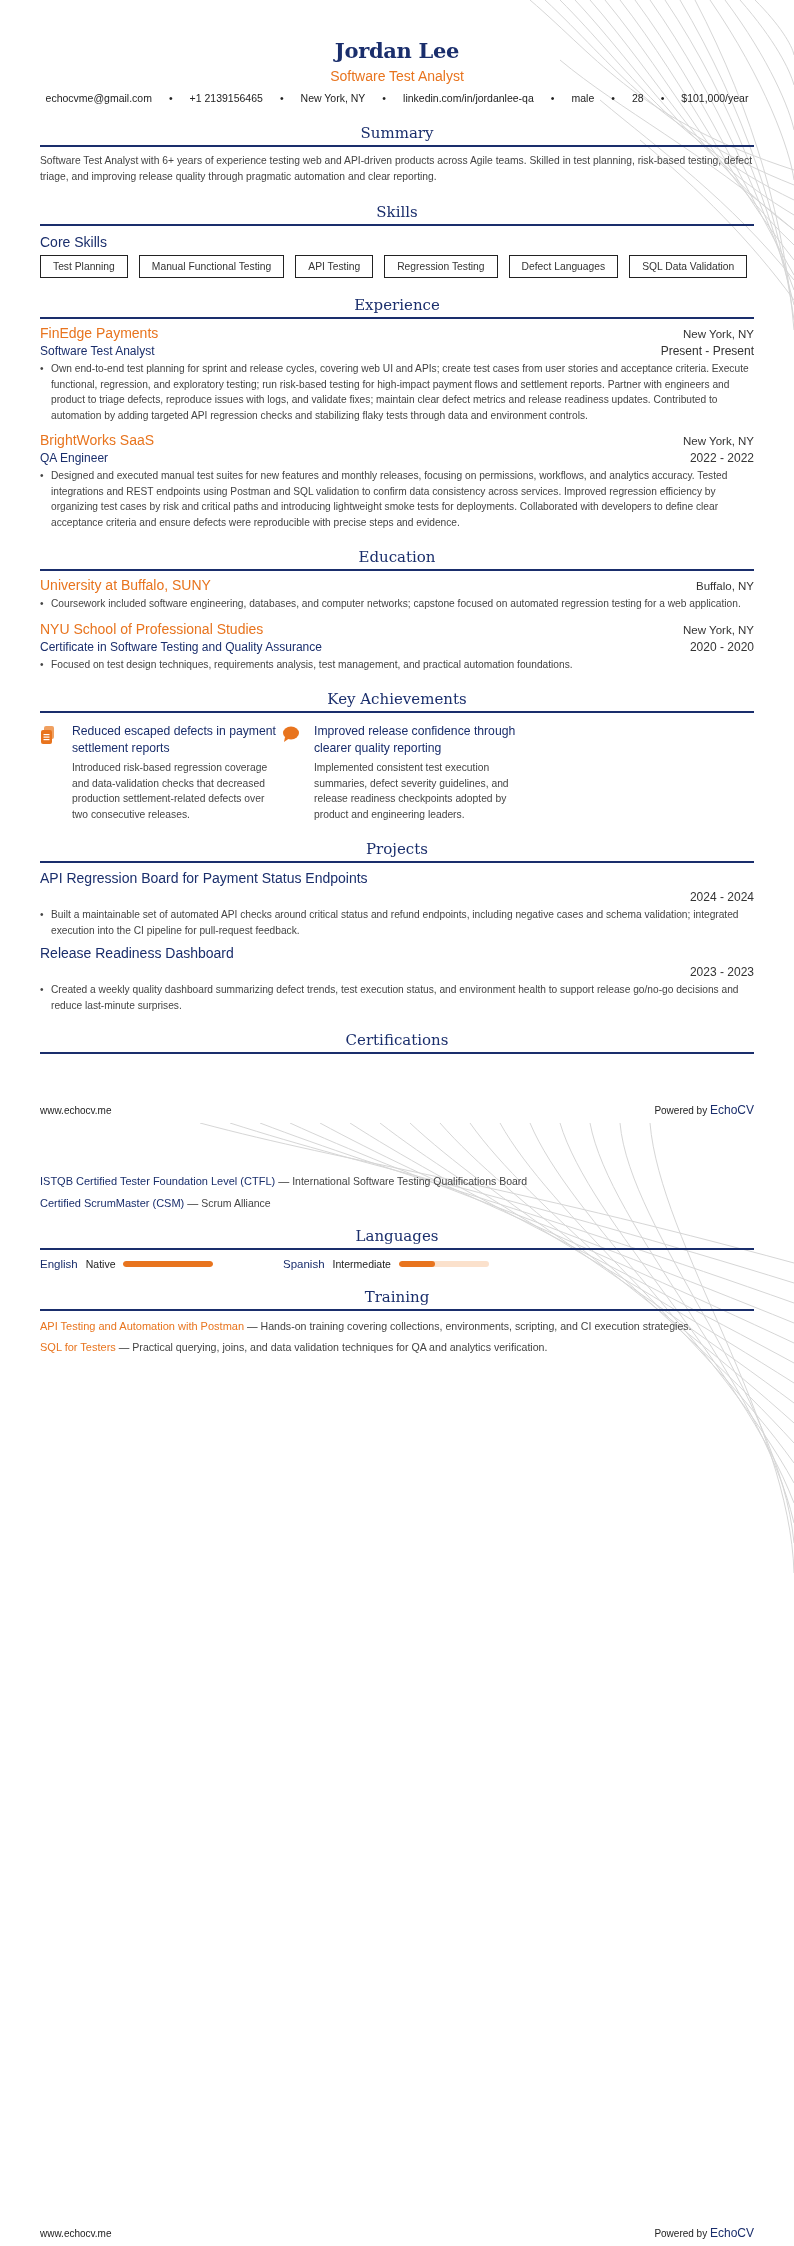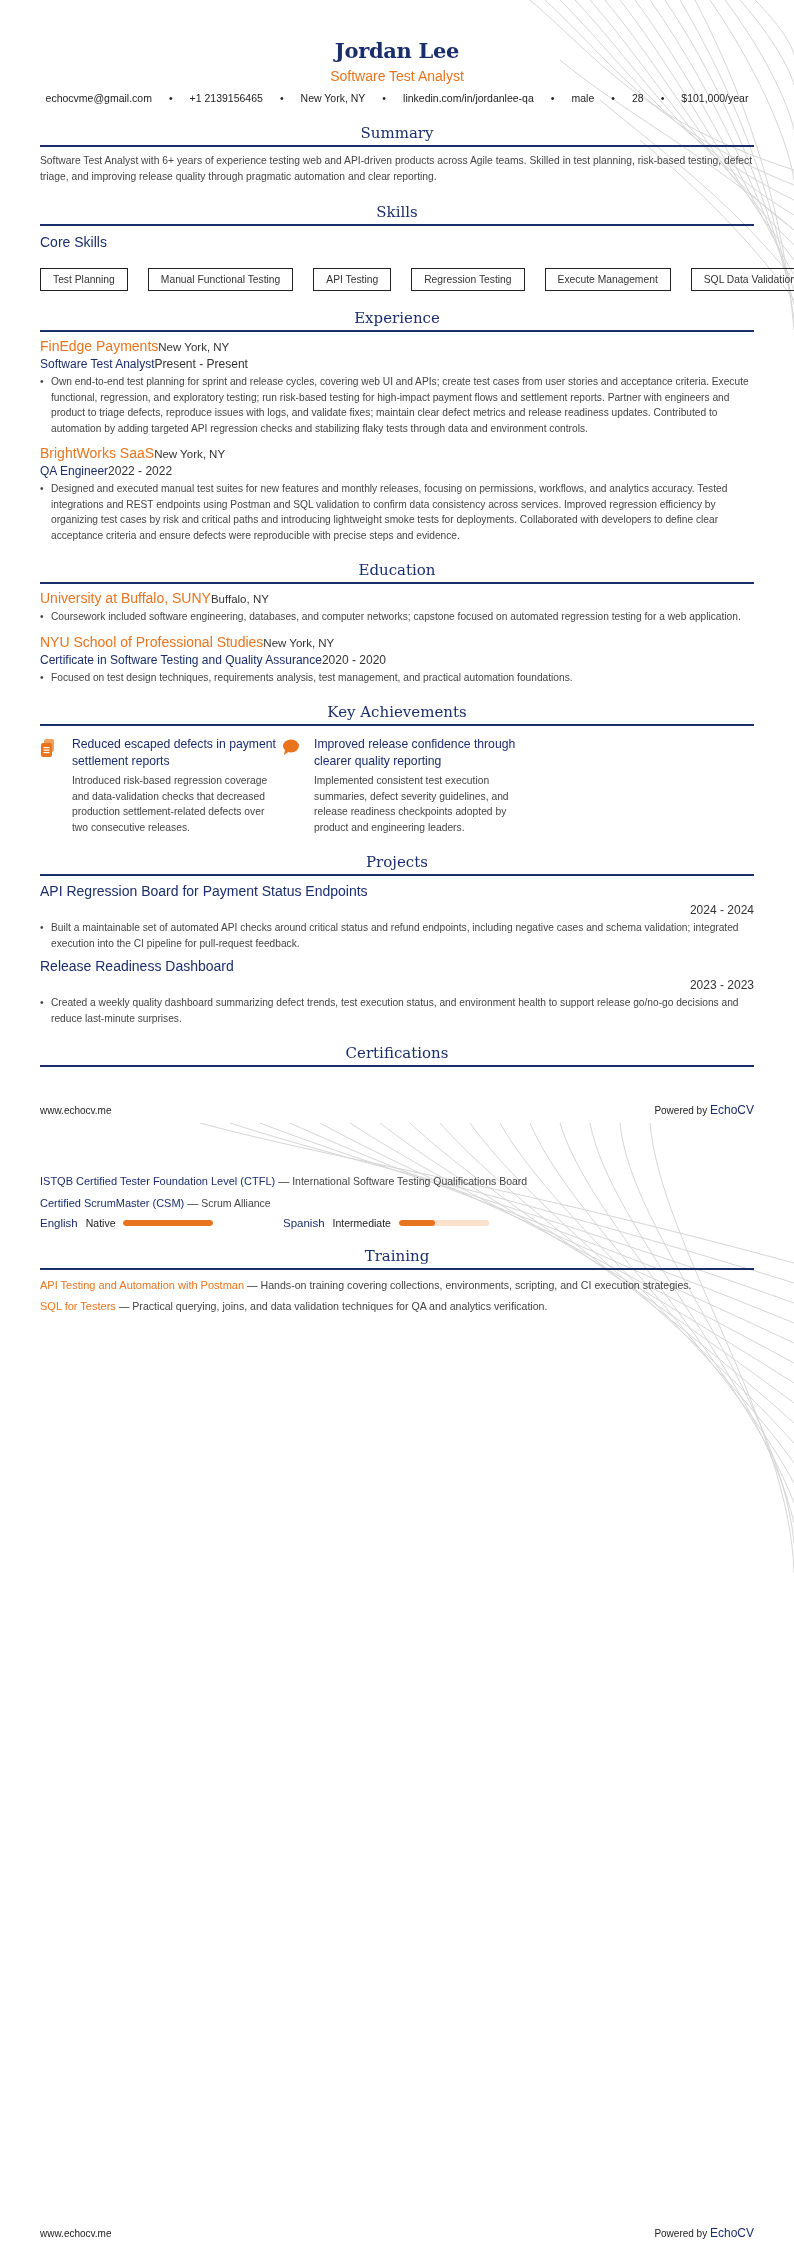--- a/index.html
+++ b/index.html
@@ -10,23 +10,23 @@
   .bg-waves { position: absolute; top: 0; right: 0; width: 794px; height: 1123px; pointer-events: none; z-index: 0; }
   .content { position: relative; z-index: 1; padding: 0 40px; }
   .header { text-align: center; padding-top: 38px; }
   .name { font-family: "DejaVu Serif", serif; font-weight: bold; font-size: 21px; color: #1a2e6c; letter-spacing: -0.3px; }
   .title { color: #e8741e; font-size: 14px; margin-top: 5px; }
   .contact { font-size: 10.5px; color: #222; margin-top: 8px; display: flex; justify-content: center; gap: 8px; }
   .contact span.sep { margin: 0 9px; }
   .section-title { font-family: "DejaVu Serif", serif; font-size: 15px; color: #1a2e6c; text-align: center; margin-top: 18px; padding-bottom: 3px; border-bottom: 2px solid #1a2e6c; }
   .summary { font-size: 10.3px; line-height: 16px; color: #444; margin-top: 6px; }
   .subhead { color: #1a2e6c; font-size: 14px; margin-top: 8px; }
-  .skills { display: flex; gap: 20px; margin-top: 18px; flex-wrap: nowrap; }
+  .skills { display: flex; gap: 11px; margin-top: 5px; flex-wrap: nowrap; }
   .skill { border: 1px solid #222; padding: 5px 12px; font-size: 10.3px; color: #333; white-space: nowrap; }
-  .row { display: flex; align-items: baseline; }
+  .row { display: flex; justify-content: space-between; align-items: baseline; }
   .org { color: #e8741e; font-size: 14px; }
   .loc { font-size: 11.5px; color: #333; }
   .role { color: #1a2e6c; font-size: 12px; }
   .date { font-size: 12px; color: #333; }
   .entry { margin-top: 9px; }
   .entry .row + .row { margin-top: 3px; }
   ul.bullets { list-style: none; margin-top: 3px; }
   ul.bullets li { position: relative; padding-left: 11px; font-size: 10.2px; line-height: 15.5px; color: #444; }
   ul.bullets li::before { content: "•"; position: absolute; left: 0; top: 0; color: #444; }
   .ach-grid { display: flex; gap: 0; margin-top: 10px; }
@@ -104,21 +104,21 @@
     <div class="section-title" style="margin-top:20px;">Summary</div>
     <p class="summary">Software Test Analyst with 6+ years of experience testing web and API-driven products across Agile teams. Skilled in test planning, risk-based testing, defect triage, and improving release quality through pragmatic automation and clear reporting.</p>
 
     <div class="section-title">Skills</div>
     <div class="subhead">Core Skills</div>
     <div class="skills">
       <span class="skill">Test Planning</span>
       <span class="skill">Manual Functional Testing</span>
       <span class="skill">API Testing</span>
       <span class="skill">Regression Testing</span>
-      <span class="skill">Execute Management</span>
+      <span class="skill">Defect Languages</span>
       <span class="skill">SQL Data Validation</span>
     </div>
 
     <div class="section-title">Experience</div>
     <div class="entry" style="margin-top:6px;">
       <div class="row">
         <span class="org">FinEdge Payments</span>
         <span class="loc">New York, NY</span>
       </div>
       <div class="row">
@@ -246,20 +246,21 @@
   </svg>
 
   <div class="content" style="padding-top:42px;">
     <div class="cert">
       <span class="cname">ISTQB Certified Tester Foundation Level (CTFL)</span><span class="dash">—</span><span class="issuer">International Software Testing Qualifications Board</span>
     </div>
     <div class="cert">
       <span class="cname">Certified ScrumMaster (CSM)</span><span class="dash">—</span><span class="issuer">Scrum Alliance</span>
     </div>
 
+    <div class="section-title">Languages</div>
     <div class="langs">
       <div class="lang">
         <span class="lang-name">English</span>
         <span class="lang-level">Native</span>
         <div class="bar">
             <div class="bar-fill" style="width:100%"></div>
           </div>
       </div>
       <div class="lang">
         <span class="lang-name">Spanish</span>

